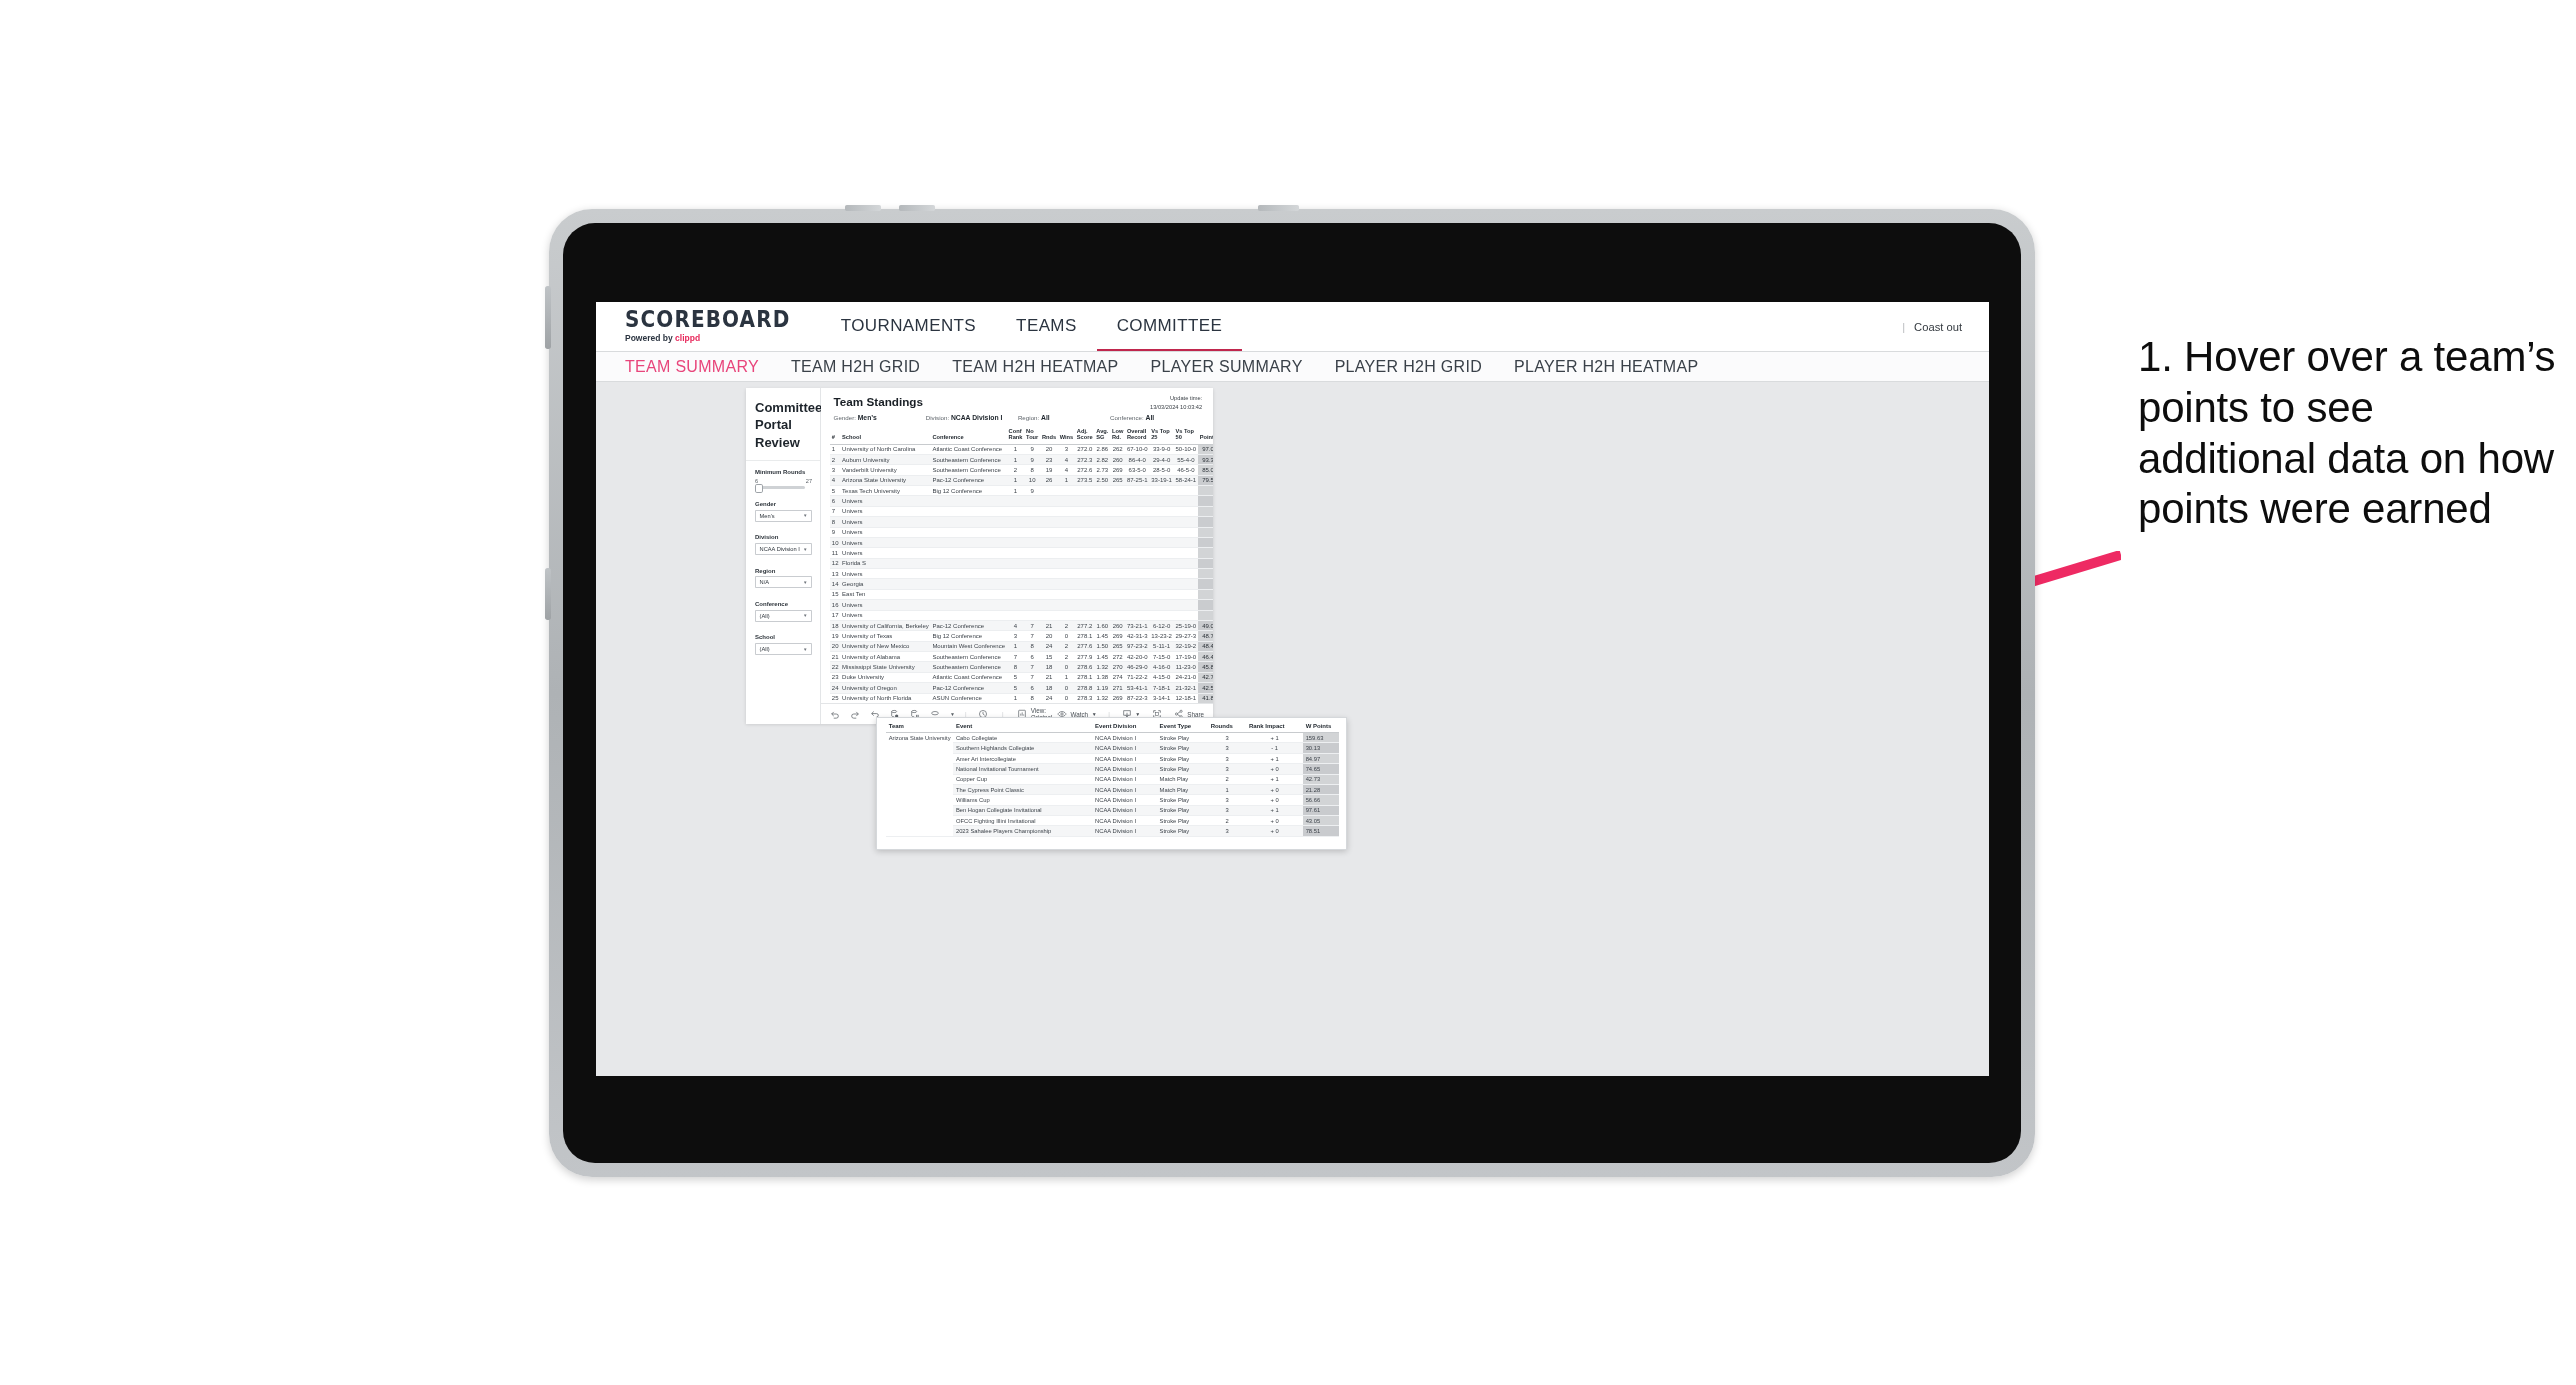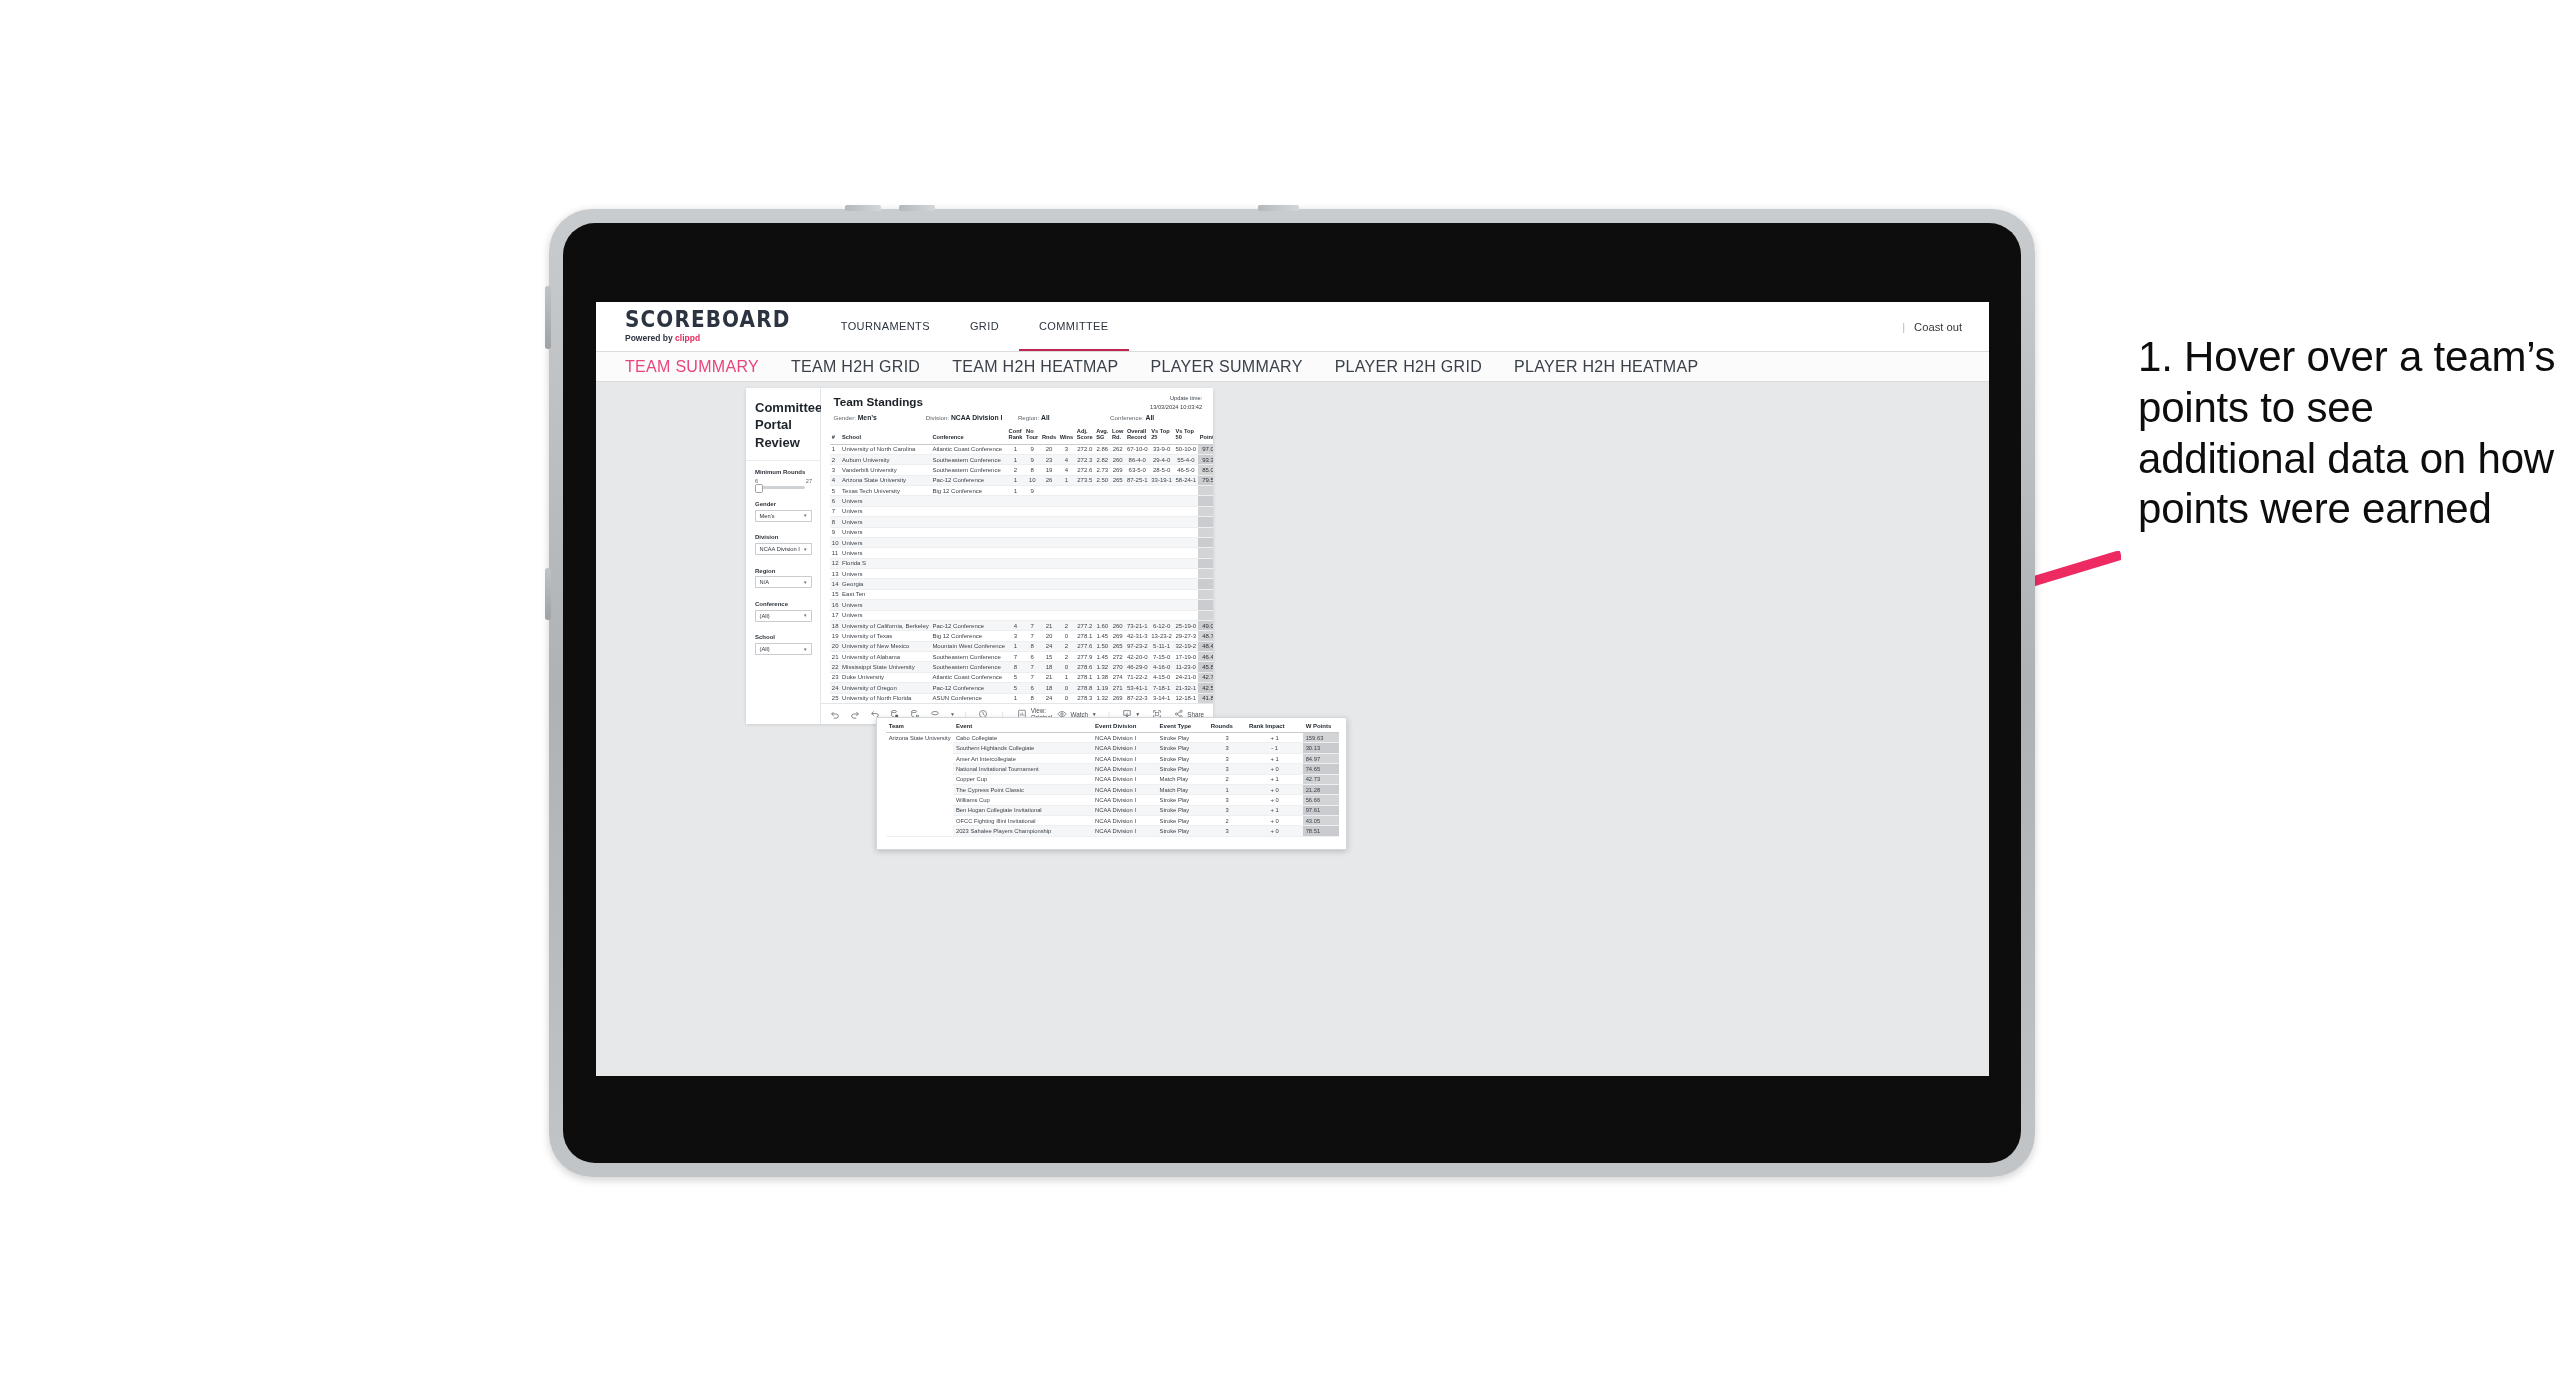--- a/index.html
+++ b/index.html
@@ -24,21 +24,21 @@
   
   .appbar{height:49px;background:#fff;display:flex;align-items:center;
           border-bottom:0.9px solid #d9dbdd;position:relative;}
   .logo-wrap{padding-left:29px;padding-right:16px;line-height:1;}
   .logo-main{font-family:"DejaVu Sans",sans-serif;font-weight:bold;font-size:20px;
              letter-spacing:1.1px;color:#2b3440;transform:scaleY(1.12);
              display:inline-block;transform-origin:left bottom;}
   .logo-sub{font-size:8.5px;color:#2b3440;margin-top:3.6px;font-weight:bold;}
   .logo-sub .brand{color:#e8285b;text-align:center;}
   .nav{display:flex;align-items:stretch;height:100%;margin-left:14.4px;}
-  .nav-item{display:flex;align-items:center;padding:0 20px;font-size:11px;
+  .nav-item{display:flex;align-items:center;padding:0 20px;font-size:17px;
             color:#2b3440;letter-spacing:0.4px;height:100%;box-sizing:border-box;
             border-bottom:2.7px solid transparent;cursor:pointer;}
   .nav-item.active{border-bottom-color:#c0264d;}
   .signout{position:absolute;right:27px;top:50%;transform:translateY(-50%);
            font-size:11.2px;color:#33393f;display:flex;gap:9px;align-items:center;}
   .signout .sep{color:#b9bcbf;}
 
   
   .subnav{height:29px;background:#fbfbfc;display:flex;align-items:center;
           border-bottom:0.9px solid #d9dbdd;padding-left:29px;}
@@ -144,21 +144,21 @@
 
 <div id="viewport">
 
   <div class="appbar">
     <div class="logo-wrap">
       <div class="logo-main">SCOREBOARD</div>
       <div class="logo-sub"><span>Powered by </span><span class="brand">clippd</span></div>
     </div>
     <div class="nav">
       <div class="nav-item">TOURNAMENTS</div>
-      <div class="nav-item">GRID</div>
+      <div class="nav-item">TEAMS</div>
       <div class="nav-item active">COMMITTEE</div>
     </div>
     <div class="signout">
       <span class="sep">|</span>
       <span>Coast out</span>
     </div>
   </div>
 
   <div class="subnav">
     <div class="subnav-item active">TEAM SUMMARY</div>

